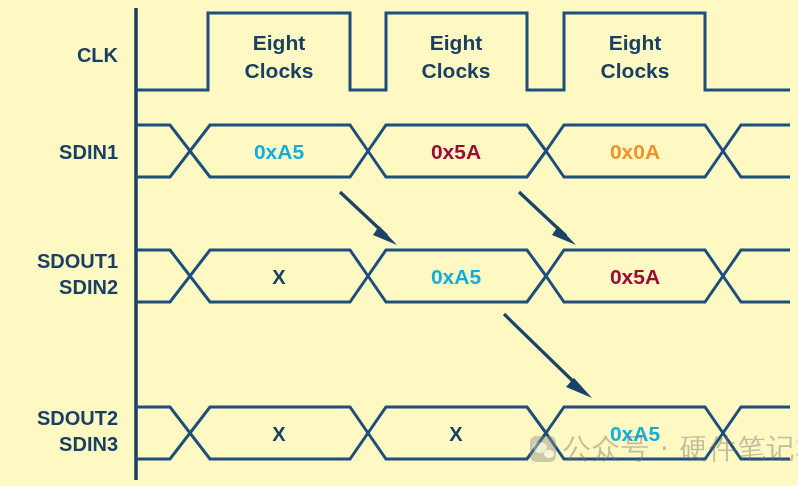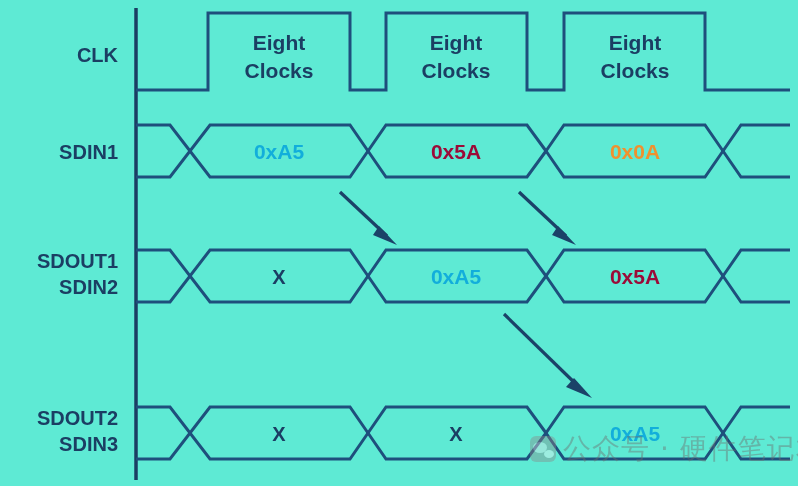--- a/index.html
+++ b/index.html
@@ -4,21 +4,21 @@
 <style>
   html, body {
     margin: 0;
     padding: 0;
     background: #ffffff;
   }
   #diagram-root {
     position: relative;
     width: 798px;
     height: 486px;
-    background: #5eead4;
+    background: #fef9c3;
     font-family: "Liberation Sans", sans-serif;
     overflow: hidden;
   }
   svg.wave-canvas {
     position: absolute;
     left: 0;
     top: 0;
     width: 798px;
     height: 486px;
     display: block;

